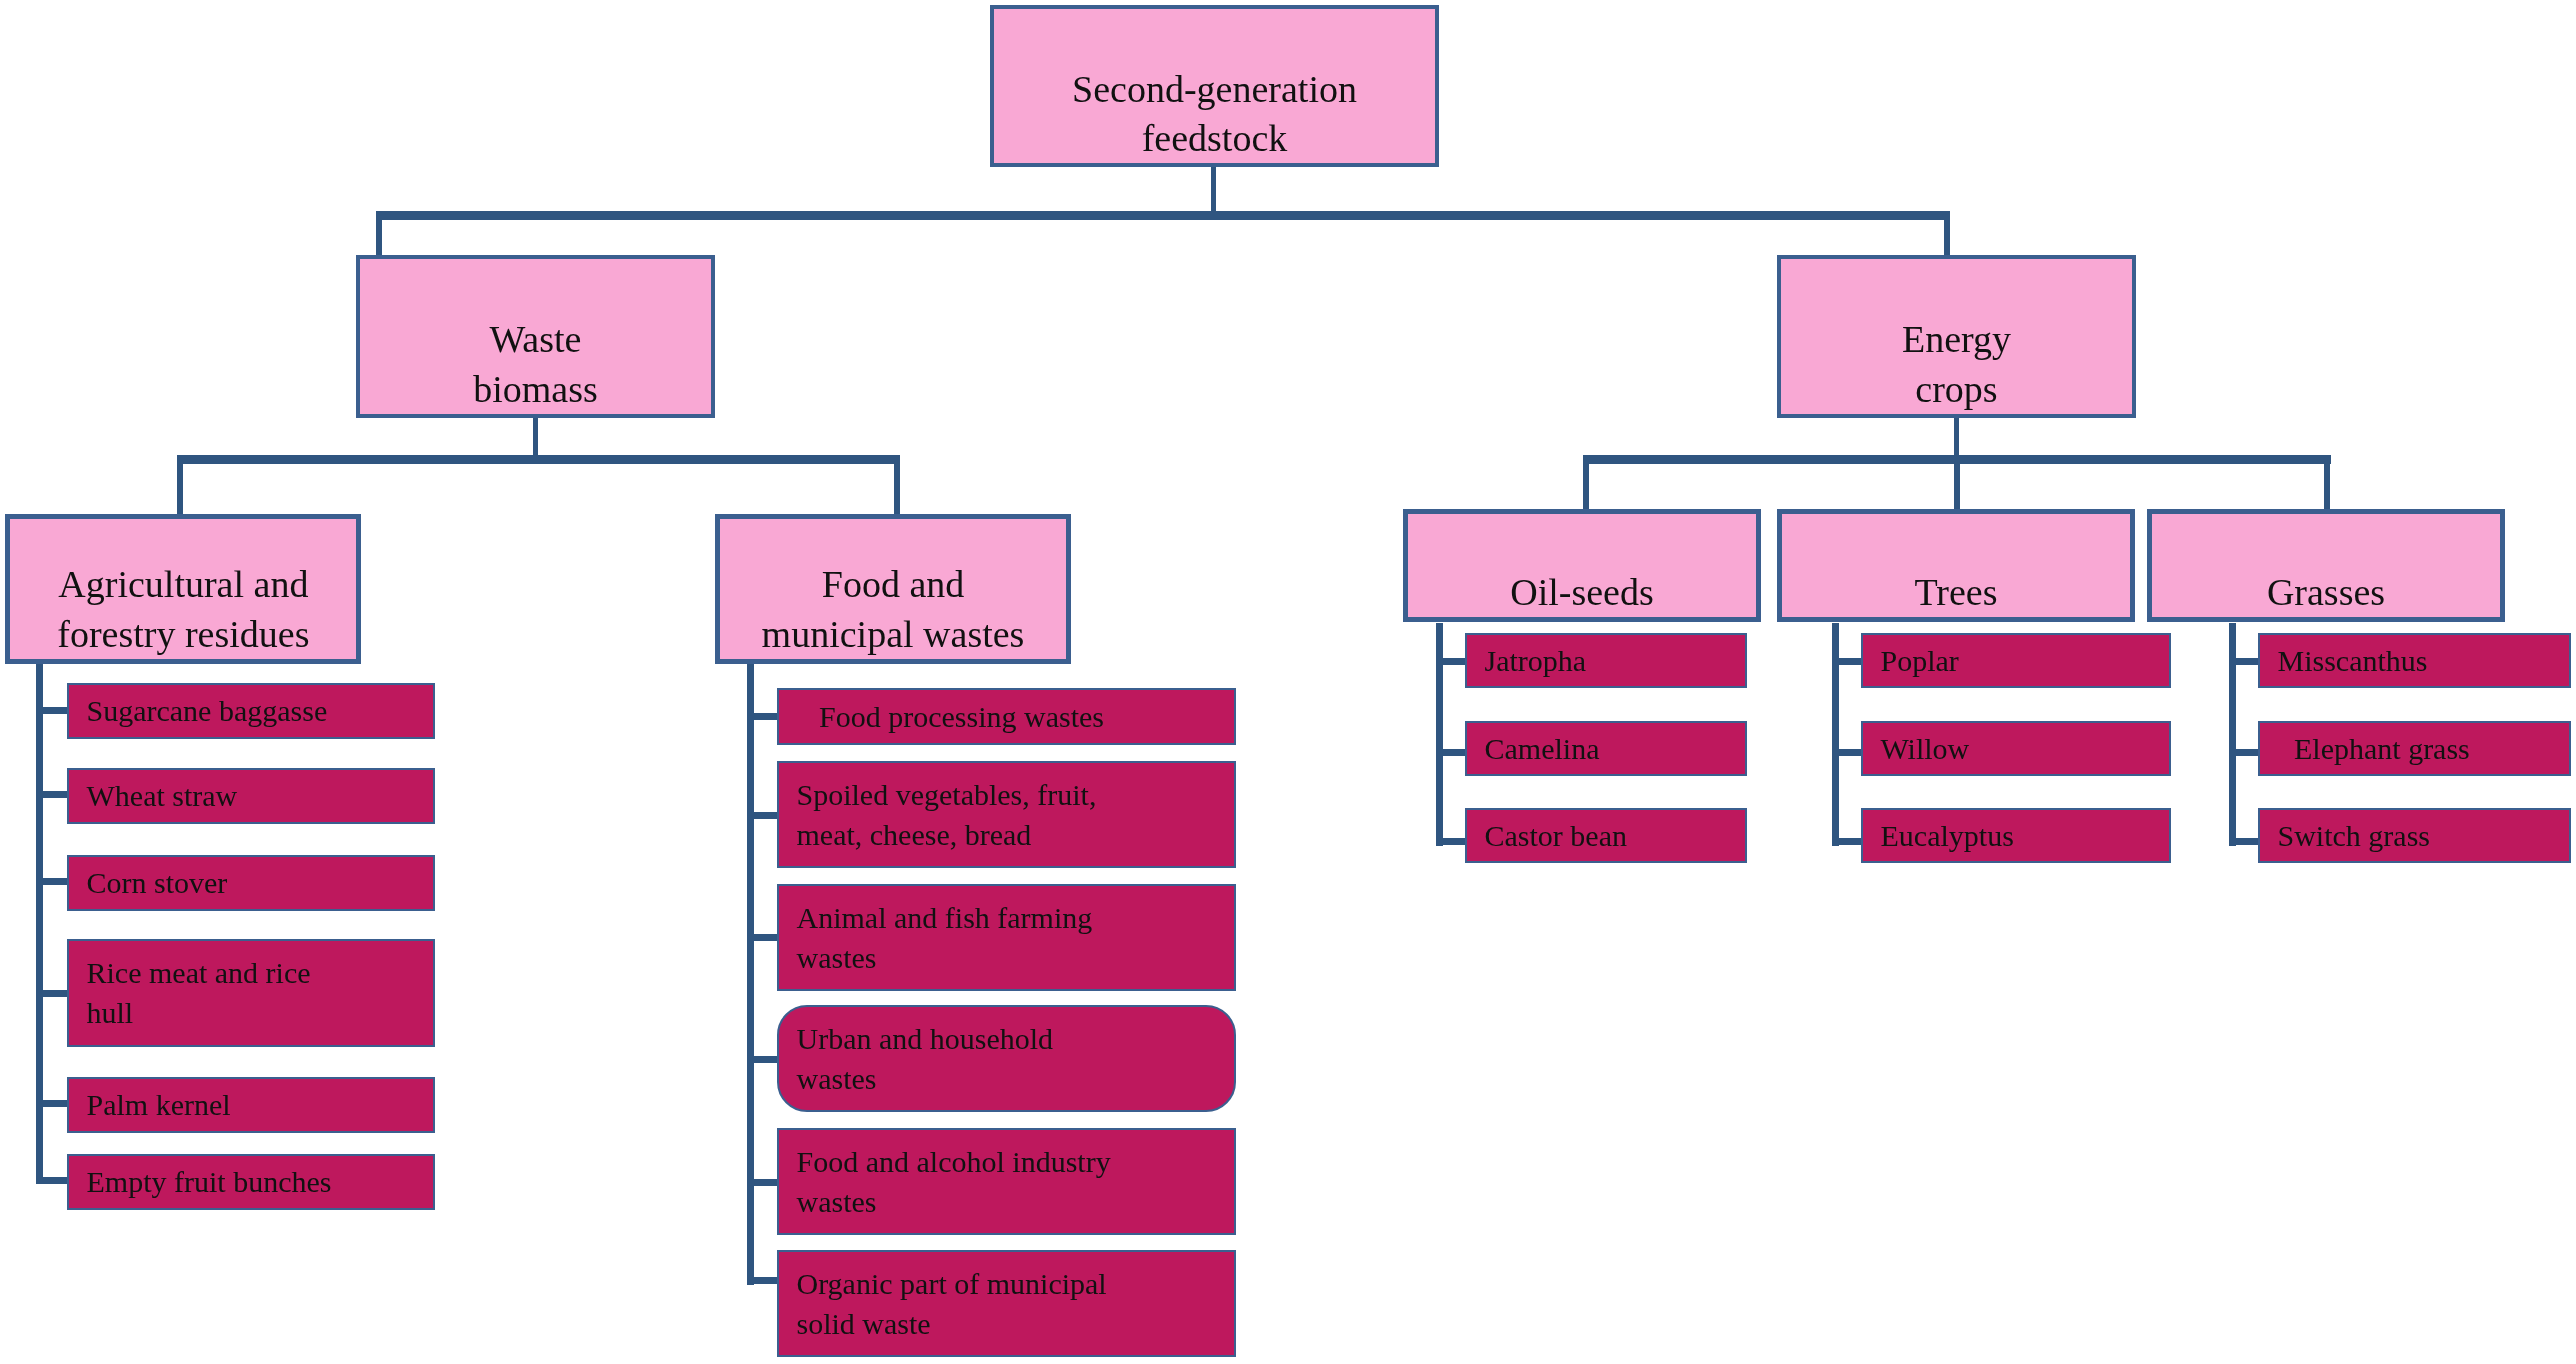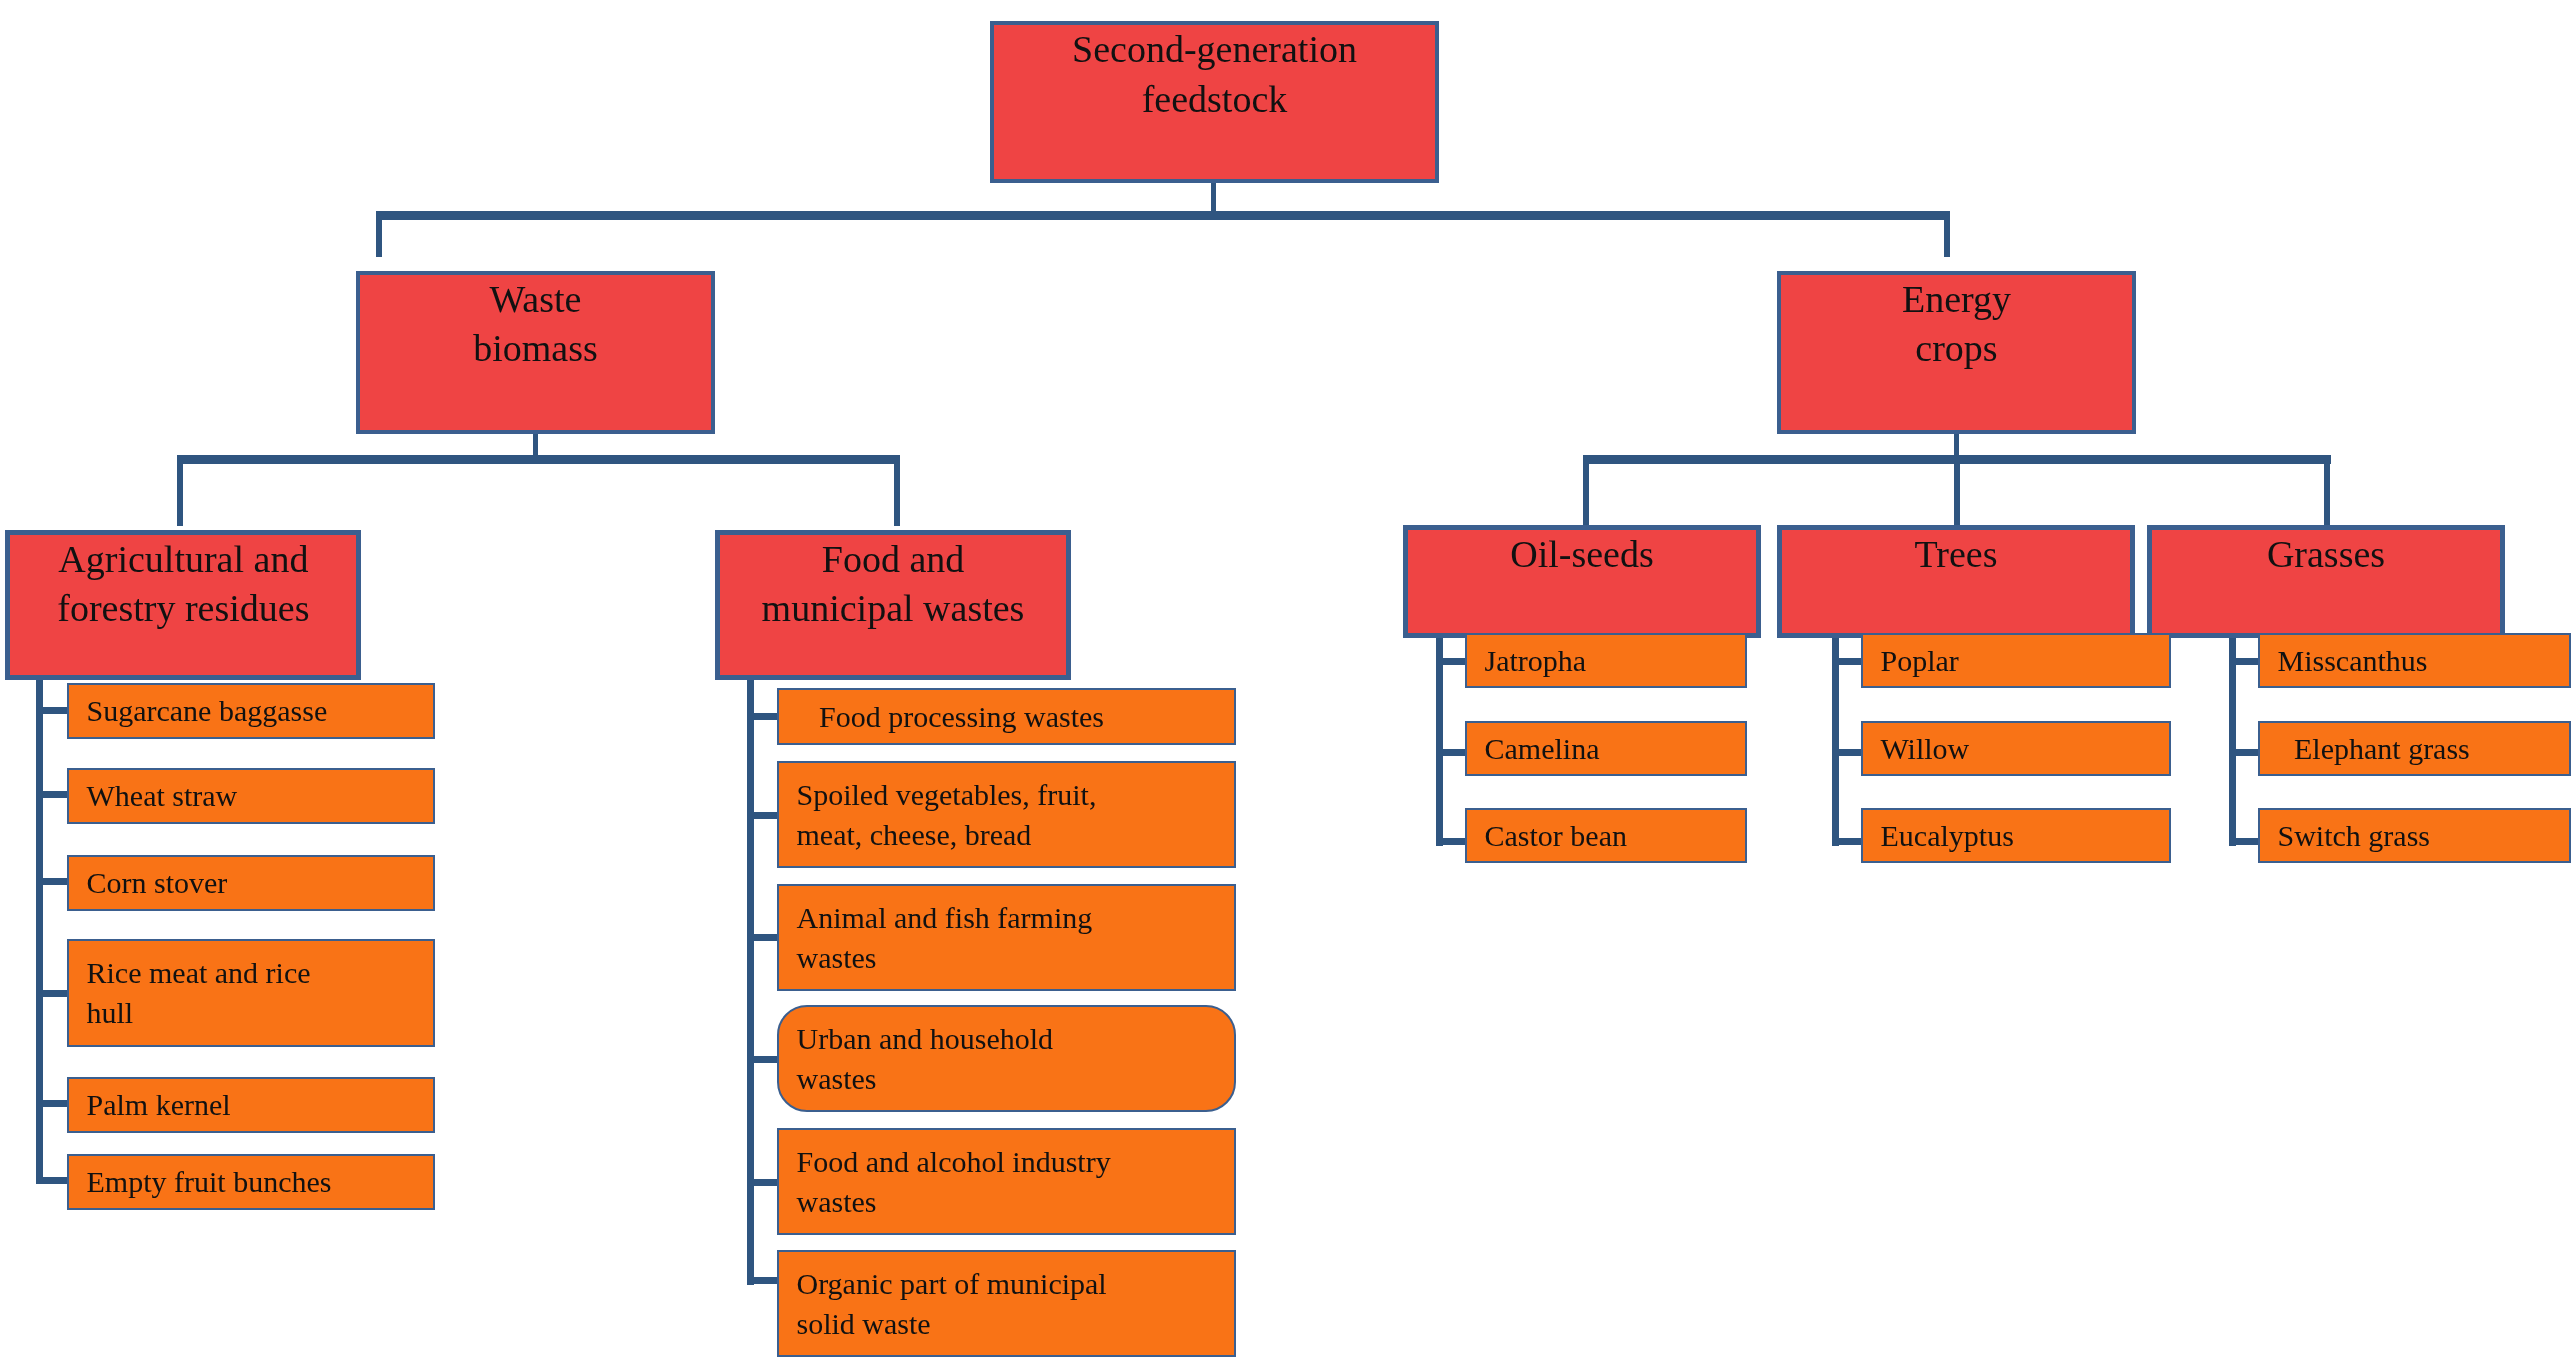--- a/index.html
+++ b/index.html
@@ -15,40 +15,39 @@
     width: 2576px;
     height: 1364px;
     background: #ffffff;
     overflow: hidden;
   }
 
   
   .node {
     position: absolute;
     box-sizing: border-box;
-    background: #ef4444;
+    background: #f9a8d4;
     border: 3.4px solid #3B5F8F;
     display: flex;
-    align-items: flex-start;
+    align-items: flex-end;
     justify-content: center;
     text-align: center;
     color: #111111;
     line-height: 1.30;
     z-index: 3;
-    margin-top: 16px;
   }
   .node.lvl1 { font-size: 38px; border-width: 4px; }
   .node.lvl2 { font-size: 38px; border-width: 4.7px; }
   .node.lvl3 { font-size: 38px; border-width: 5.4px; }
 
   
   .leaf {
     position: absolute;
     box-sizing: border-box;
-    background: #f97316;
+    background: #be185d;
     border: 2px solid #3B5F8F;
     display: flex;
     align-items: center;
     justify-content: flex-start;
     text-align: left;
     color: #111111;
     font-size: 30px;
     line-height: 1.32;
     padding: 0 10.8px 0 17.5px;
     z-index: 3;

